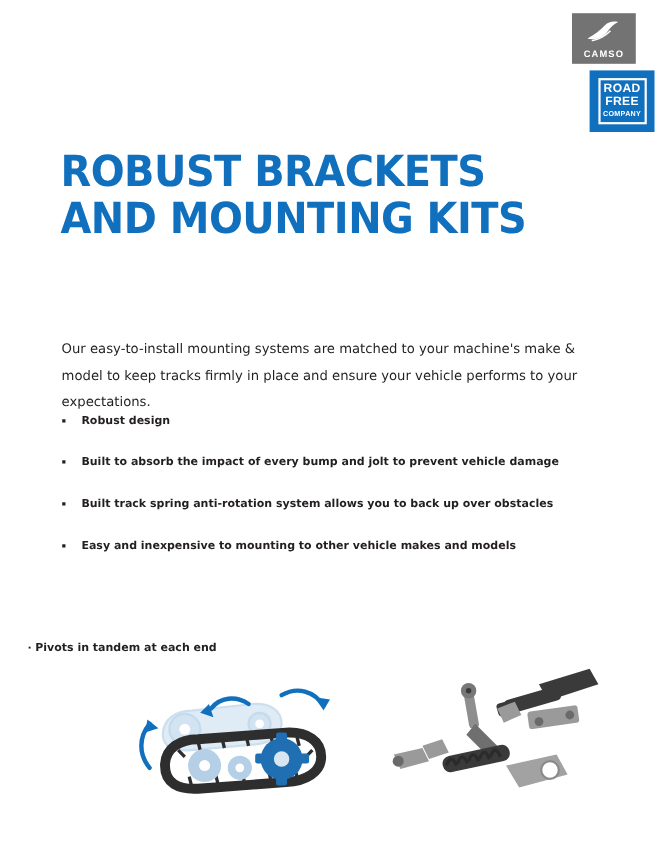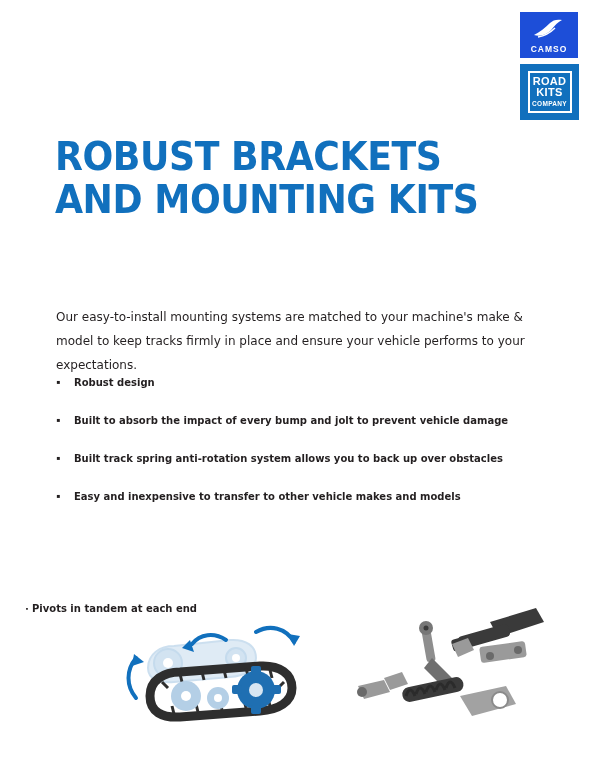--- a/index.html
+++ b/index.html
@@ -28,21 +28,21 @@
     top: 12px;
     right: 22px;
     width: 58px;
     display: flex;
     flex-direction: column;
     gap: 6px;
   }
   .camso-logo {
     width: 58px;
     height: 46px;
-    background: #1d4ed8;
+    background: #737373;
     position: relative;
     display: flex;
     flex-direction: column;
     align-items: center;
     justify-content: flex-end;
     padding-bottom: 4px;
     box-sizing: border-box;
     text-align: right;
   }
   .camso-swoosh {
@@ -62,20 +62,21 @@
     font-family: "Liberation Sans", sans-serif;
   }
   .roadfree-logo {
     width: 59px;
     height: 56px;
     background: #1170bd;
     display: flex;
     align-items: center;
     justify-content: center;
     box-sizing: border-box;
+    margin-left: 16px;
   }
   .roadfree-inner {
     border: 2px solid #ffffff;
     width: 44px;
     height: 42px;
     display: flex;
     flex-direction: column;
     align-items: center;
     justify-content: center;
     box-sizing: border-box;
@@ -146,21 +147,21 @@
     color: #231f20;
     font-size: 10px;
     font-weight: bold;
     line-height: 23px;
     font-family: "DejaVu Sans", sans-serif;
   }
 
   
   .footnote {
     position: absolute;
-    top: 602px;
+    top: 583px;
     left: 22px;
     display: flex;
     align-items: flex-start;
     text-align: center;
   }
   .footnote-mark {
     color: #231f20;
     font-size: 7px;
     line-height: 14px;
     width: 10px;
@@ -207,21 +208,21 @@
     <div class="camso-logo">
       <svg class="camso-swoosh" viewBox="0 0 34 20">
         <path d="M2 17 C 8 14, 13 10, 18 5 C 21 2, 25 1, 30 2 C 26 4, 23 7, 20 11 C 16 16, 9 19, 2 17 Z" fill="#ffffff"></path>
         <path d="M6 19 C 12 18, 18 15, 23 10" stroke="#ffffff" stroke-width="1.4" fill="none"></path>
       </svg>
       <div class="camso-word">CAMSO</div>
     </div>
     <div class="roadfree-logo">
       <div class="roadfree-inner">
         <span class="rf-1">ROAD</span>
-        <span class="rf-2">KITS</span>
+        <span class="rf-2">FREE</span>
         <span class="rf-3">COMPANY</span>
       </div>
     </div>
   </div>
 
   <div class="headline">
     <div>ROBUST BRACKETS</div>
     <div>AND MOUNTING KITS</div>
   </div>
 
@@ -235,21 +236,21 @@
     <div class="bullet-row">
       <span class="bullet-mark">▪</span>
       <span class="bullet-text">Built to absorb the impact of every bump and jolt to prevent vehicle damage</span>
     </div>
     <div class="bullet-row">
       <span class="bullet-mark">▪</span>
       <span class="bullet-text">Built track spring anti-rotation system allows you to back up over obstacles</span>
     </div>
     <div class="bullet-row">
       <span class="bullet-mark">▪</span>
-      <span class="bullet-text">Easy and inexpensive to transfer to other vehicle makes and models</span>
+      <span class="bullet-text">Easy and inexpensive to mounting to other vehicle makes and models</span>
     </div>
   </div>
 
   <div class="footnote">
     <span class="footnote-mark">▪</span>
     <span class="footnote-text">Pivots in tandem at each end</span>
   </div>
 
   <div class="illustration">
 

